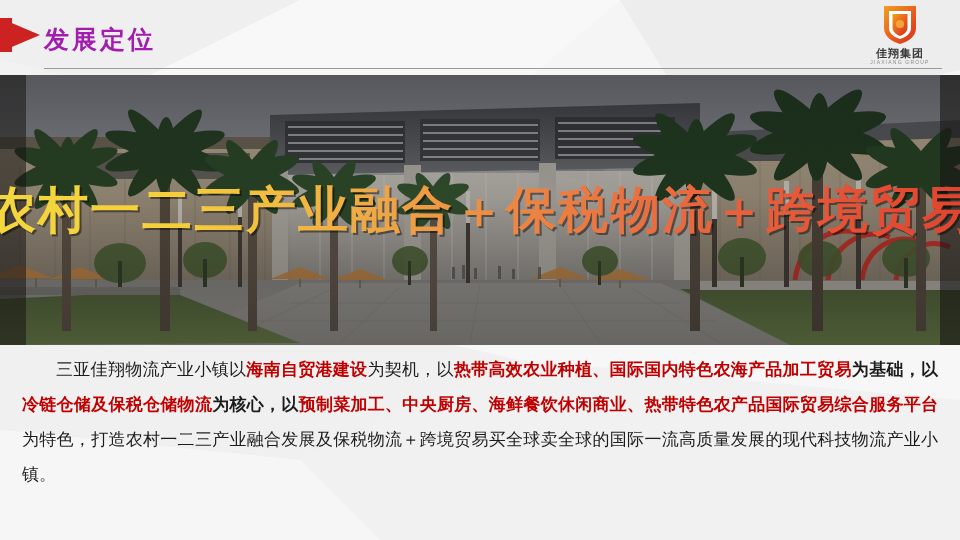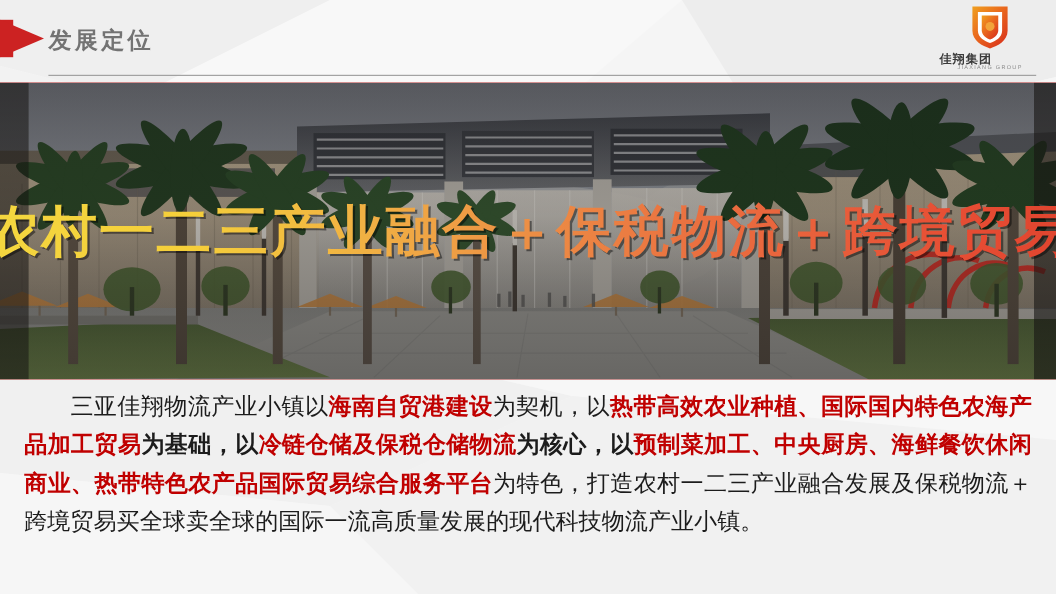--- a/index.html
+++ b/index.html
@@ -30,34 +30,34 @@
     border-top: 17px solid transparent;
     border-bottom: 17px solid transparent;
     border-left: 40px solid #cc2222;
   }
   .header-arrow-block {
     position: absolute; left: 0; top: 18px;
     width: 12px; height: 34px; background: #cc2222;
   }
   .header-title {
     position: absolute; left: 44px; top: 23px;
-    font-size: 21px; font-weight: bold; color: #737373;
+    font-size: 25px; font-weight: bold; color: #a21caf;
     letter-spacing: 3px;
     font-family: "DejaVu Sans", "Liberation Sans", sans-serif;
   }
   .header-rule {
     position: absolute; left: 44px; top: 68px; width: 898px; height: 1px;
     background: #9a9a9a;
   }
 
   
   .logo { position: absolute; right: 14px; top: 4px; width: 92px; height: 66px; }
   .logo-shield { position: absolute; left: 26px; top: 0; width: 40px; height: 42px; }
   .logo-cn {
-    position: absolute; left: 0; top: 42px; width: 92px; 
+    position: absolute; left: 0; top: 42px; width: 92px; text-align: center;
     font-size: 11px; font-weight: bold; color: #3a3a3a; letter-spacing: 1px;
     font-family: "DejaVu Sans", "Liberation Sans", sans-serif;
   }
   .logo-en {
     position: absolute; left: 0; top: 55px; width: 92px; text-align: center;
     font-size: 5px; color: #8a8a8a; letter-spacing: 1.2px;
     font-family: "Liberation Sans", sans-serif;
   }
 
   
@@ -99,21 +99,21 @@
     transform: translate(2px, 2px);
   }
 
   
   .body-wrap {
     position: absolute; left: 0; top: 352px; width: 960px; height: 170px;
     z-index: 5;
     padding: 0 22px;
   }
   .para {
-    font-size: 21px;
+    font-size: 17px;
     line-height: 35px;
     color: #1c1c1c;
     text-align: justify;
     text-justify: inter-ideograph;
     text-indent: 2em;
     font-family: "DejaVu Sans", "Liberation Sans", sans-serif;
     letter-spacing: 0px;
   }
   .para .hl { color: #c00000; font-weight: bold; }
   .para .bd { color: #1c1c1c; font-weight: bold; }

